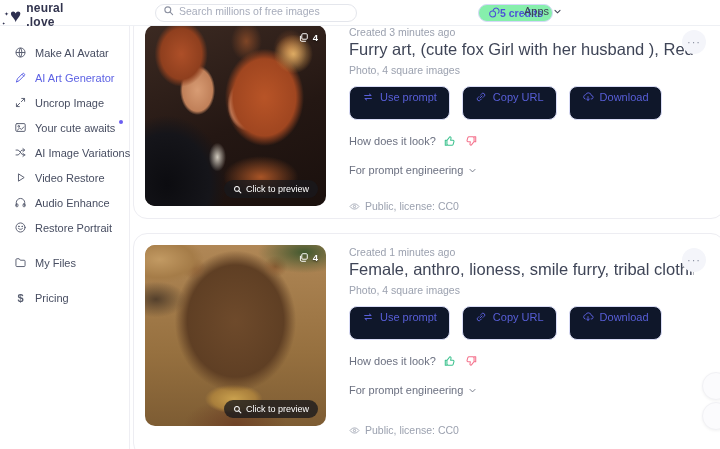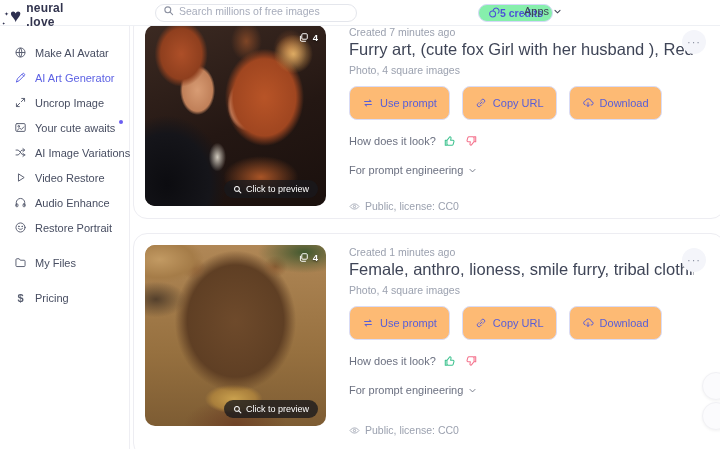--- a/index.html
+++ b/index.html
@@ -85,22 +85,22 @@
       radial-gradient(circle 4px at 50% 33%, #e8c06a, transparent),
       radial-gradient(36px 18px at 49% 85%, #caa14e, #a97f3c 60%, transparent 80%),
       radial-gradient(64px 32px at 50% 99%, #6f4327, transparent 80%),
       linear-gradient(180deg, #b08756, #96703f 60%, #7d5c33); }
 
   .card-created { position:absolute; left:215px; top:12px; font-size:10.5px; color:#9ba1af; }
   .card-title { position:absolute; left:215px; top:26px; width:345px; font-size:16.5px; color:#3f4557;
                 white-space:nowrap; overflow:hidden; }
   .card-sub { position:absolute; left:215px; top:50px; font-size:10.5px; color:#9ba1af; }
   .btn-row { position:absolute; left:215px; top:72px; display:flex; gap:12px; }
-  .btn { height:26px; padding:16px 12px; border:1px solid #d9dcf6; border-radius:8px; background:#fdba74;
-         display:flex; align-items:center; gap:6px; font-size:11px; color:#585ed8; cursor:pointer;
+  .btn { height:26px; padding:16px 12px; border:1px solid #d9dcf6; border-radius:8px; background:#0f172a;
+         display:flex; align-items:flex-end; gap:6px; font-size:11px; color:#585ed8; cursor:pointer;
          font-family:"Liberation Sans", sans-serif; }
   .feedback { position:absolute; left:215px; top:120px; display:flex; align-items:center; gap:7px;
               font-size:11px; color:#6b7080; }
   .thumb-btn { cursor:pointer; display:flex; }
   .prompt-eng { position:absolute; left:215px; top:150px; display:flex; align-items:center; gap:5px;
                 font-size:11px; color:#6b7080; cursor:pointer; }
   .license { position:absolute; left:215px; top:186px; display:flex; align-items:center; gap:5px;
              font-size:10.5px; color:#9ba1af; }
   .card2 .license { top:190px; }
   .more-btn { position:absolute; right:18px; top:14px; width:24px; height:24px; border-radius:50%;
@@ -273,21 +273,21 @@
         <span>4</span>
       </div>
       <div class="preview-pill">
         <svg width="9" height="9" viewBox="0 0 16 16" fill="none" stroke="#fff" stroke-width="1.8" stroke-linecap="round">
             <circle cx="7" cy="7" r="4.3"></circle>
             <path d="M10.4 10.4L14 14"></path>
           </svg>
         <span>Click to preview</span>
       </div>
     </div>
-    <div class="card-created">Created 7 minutes ago</div>
+    <div class="card-created">Created 3 minutes ago</div>
     <div class="card-title">Furry art, (cute fox Girl with her husband ), Red ...</div>
     <div class="card-sub">Photo, 4 square images</div>
     <div class="btn-row">
       <button class="btn">
         <svg width="12" height="12" viewBox="0 0 16 16" fill="none" stroke="#585ed8" stroke-width="1.4" stroke-linecap="round" stroke-linejoin="round">
             <path d="M3.5 6h8.5l-2-2M12.5 10H4l2 2"></path>
           </svg>
         <span>Use prompt</span>
       </button>
       <button class="btn">

